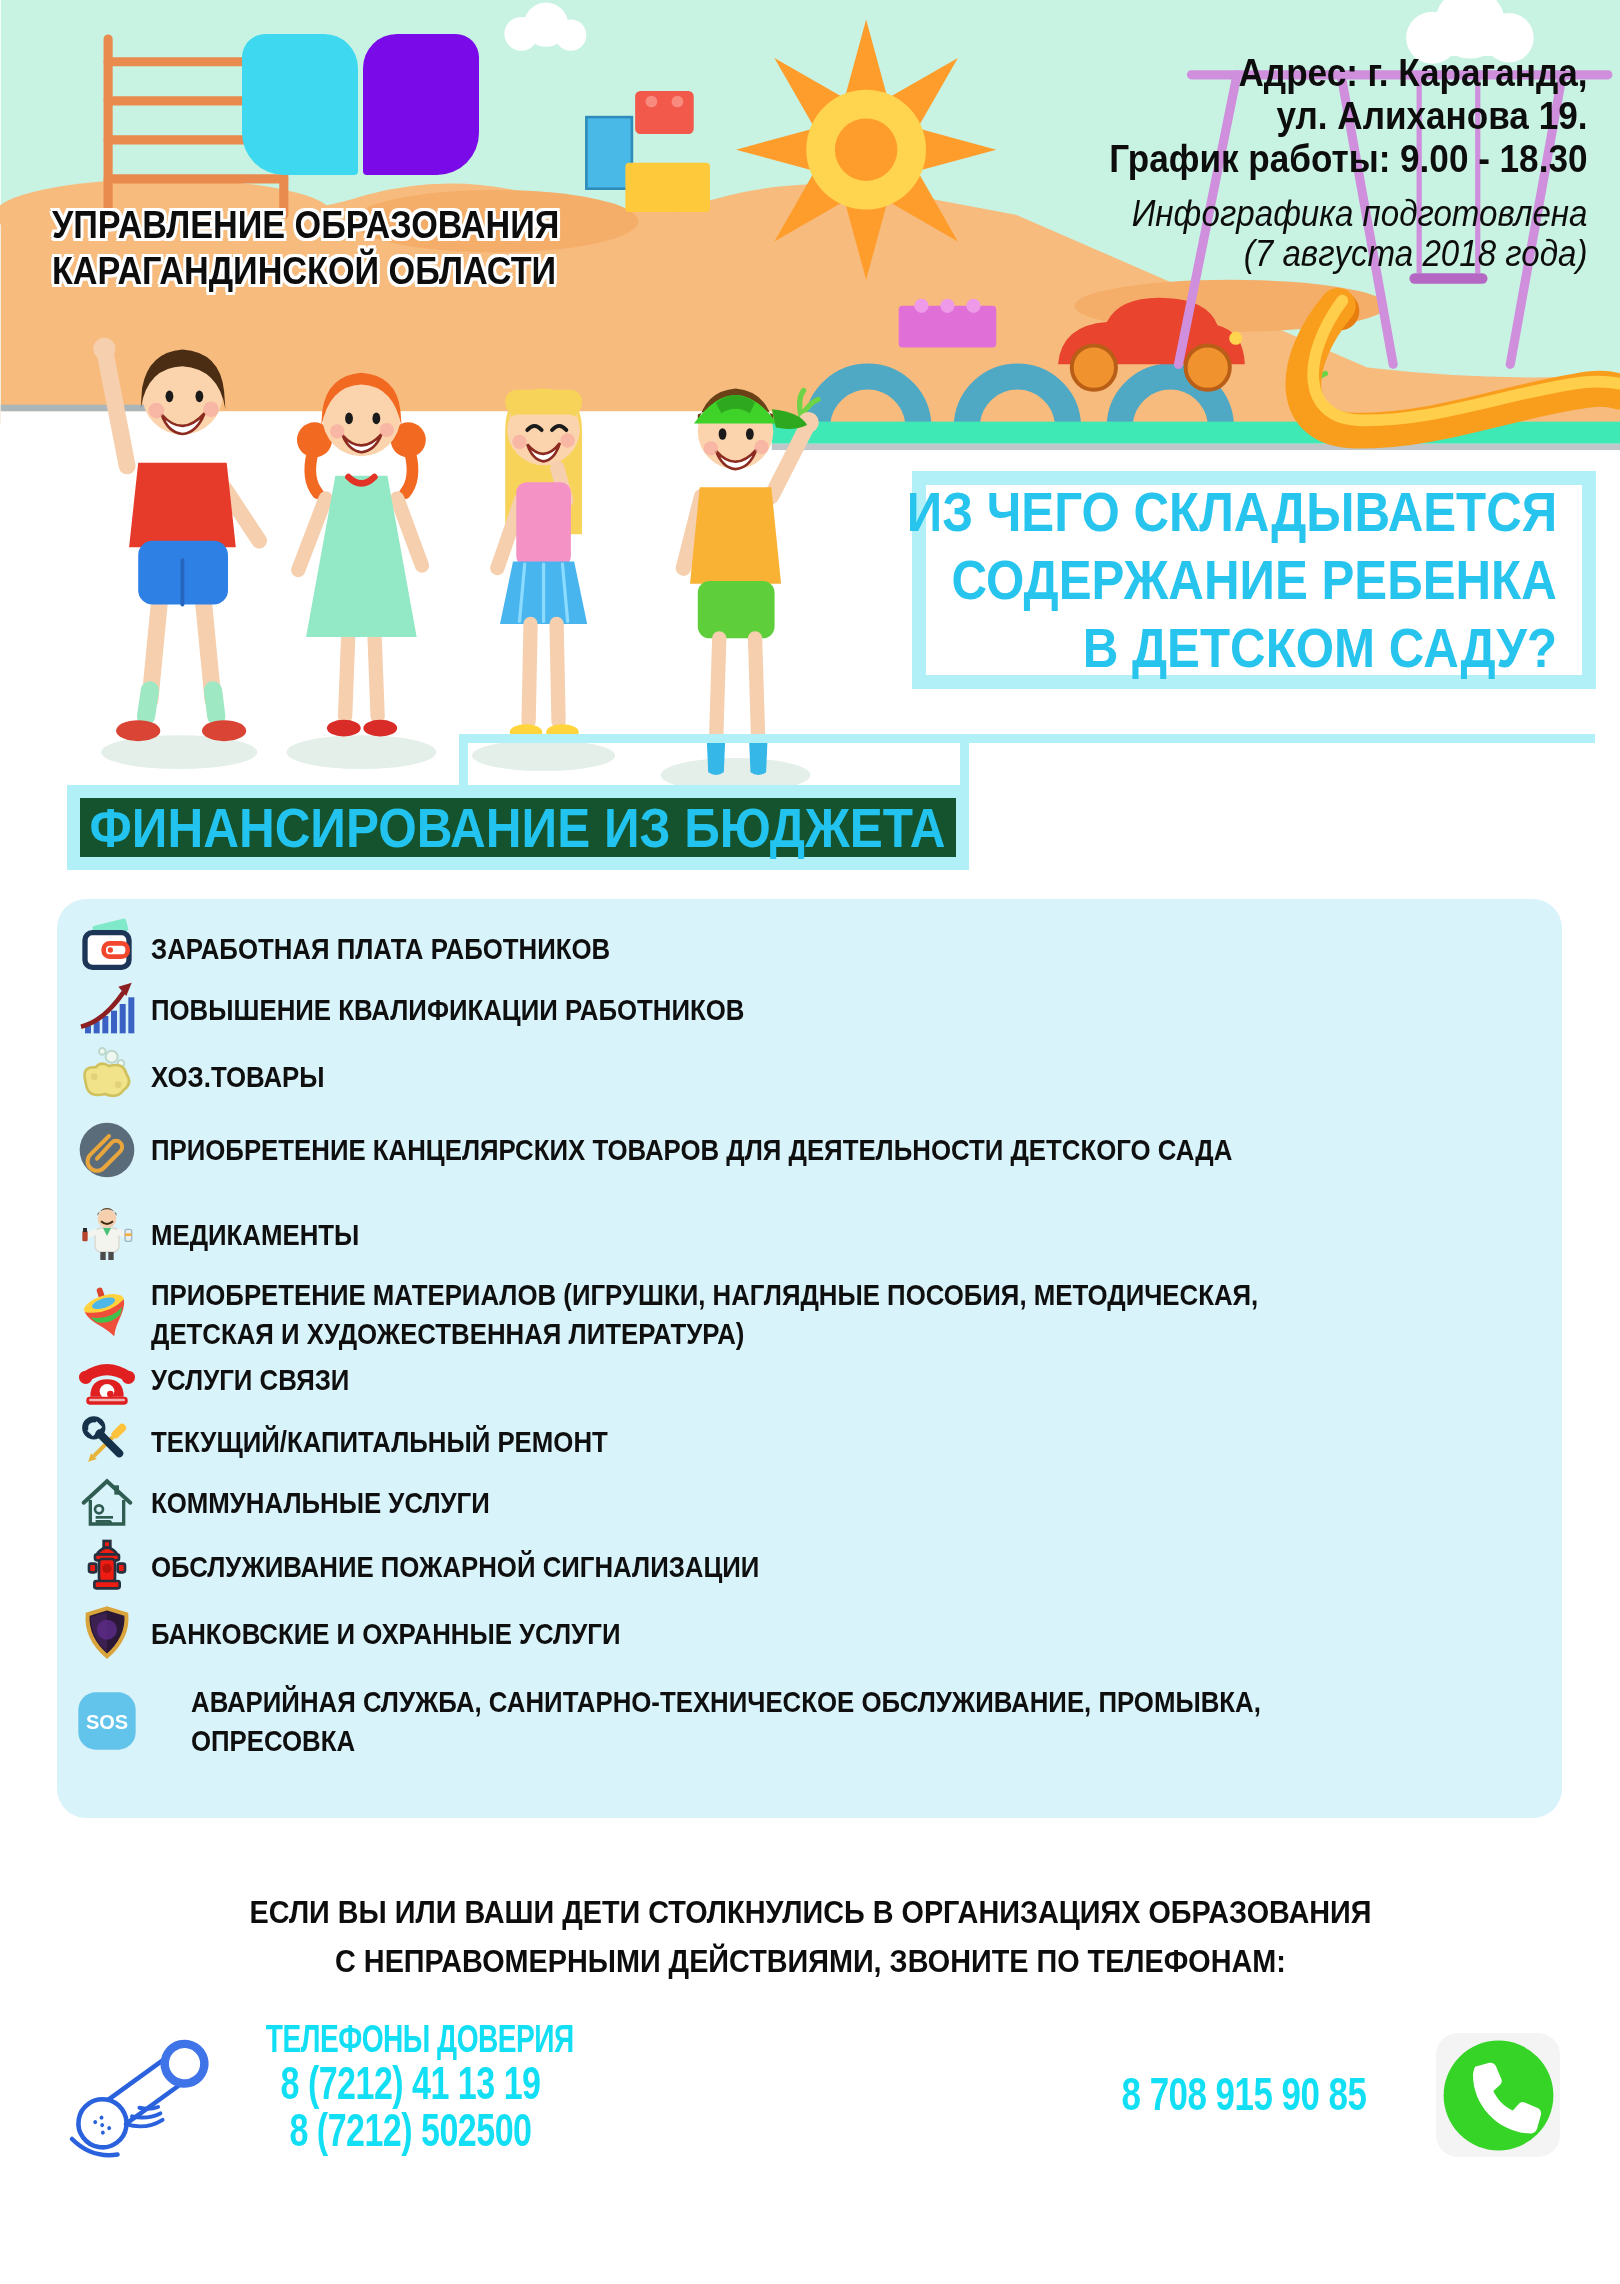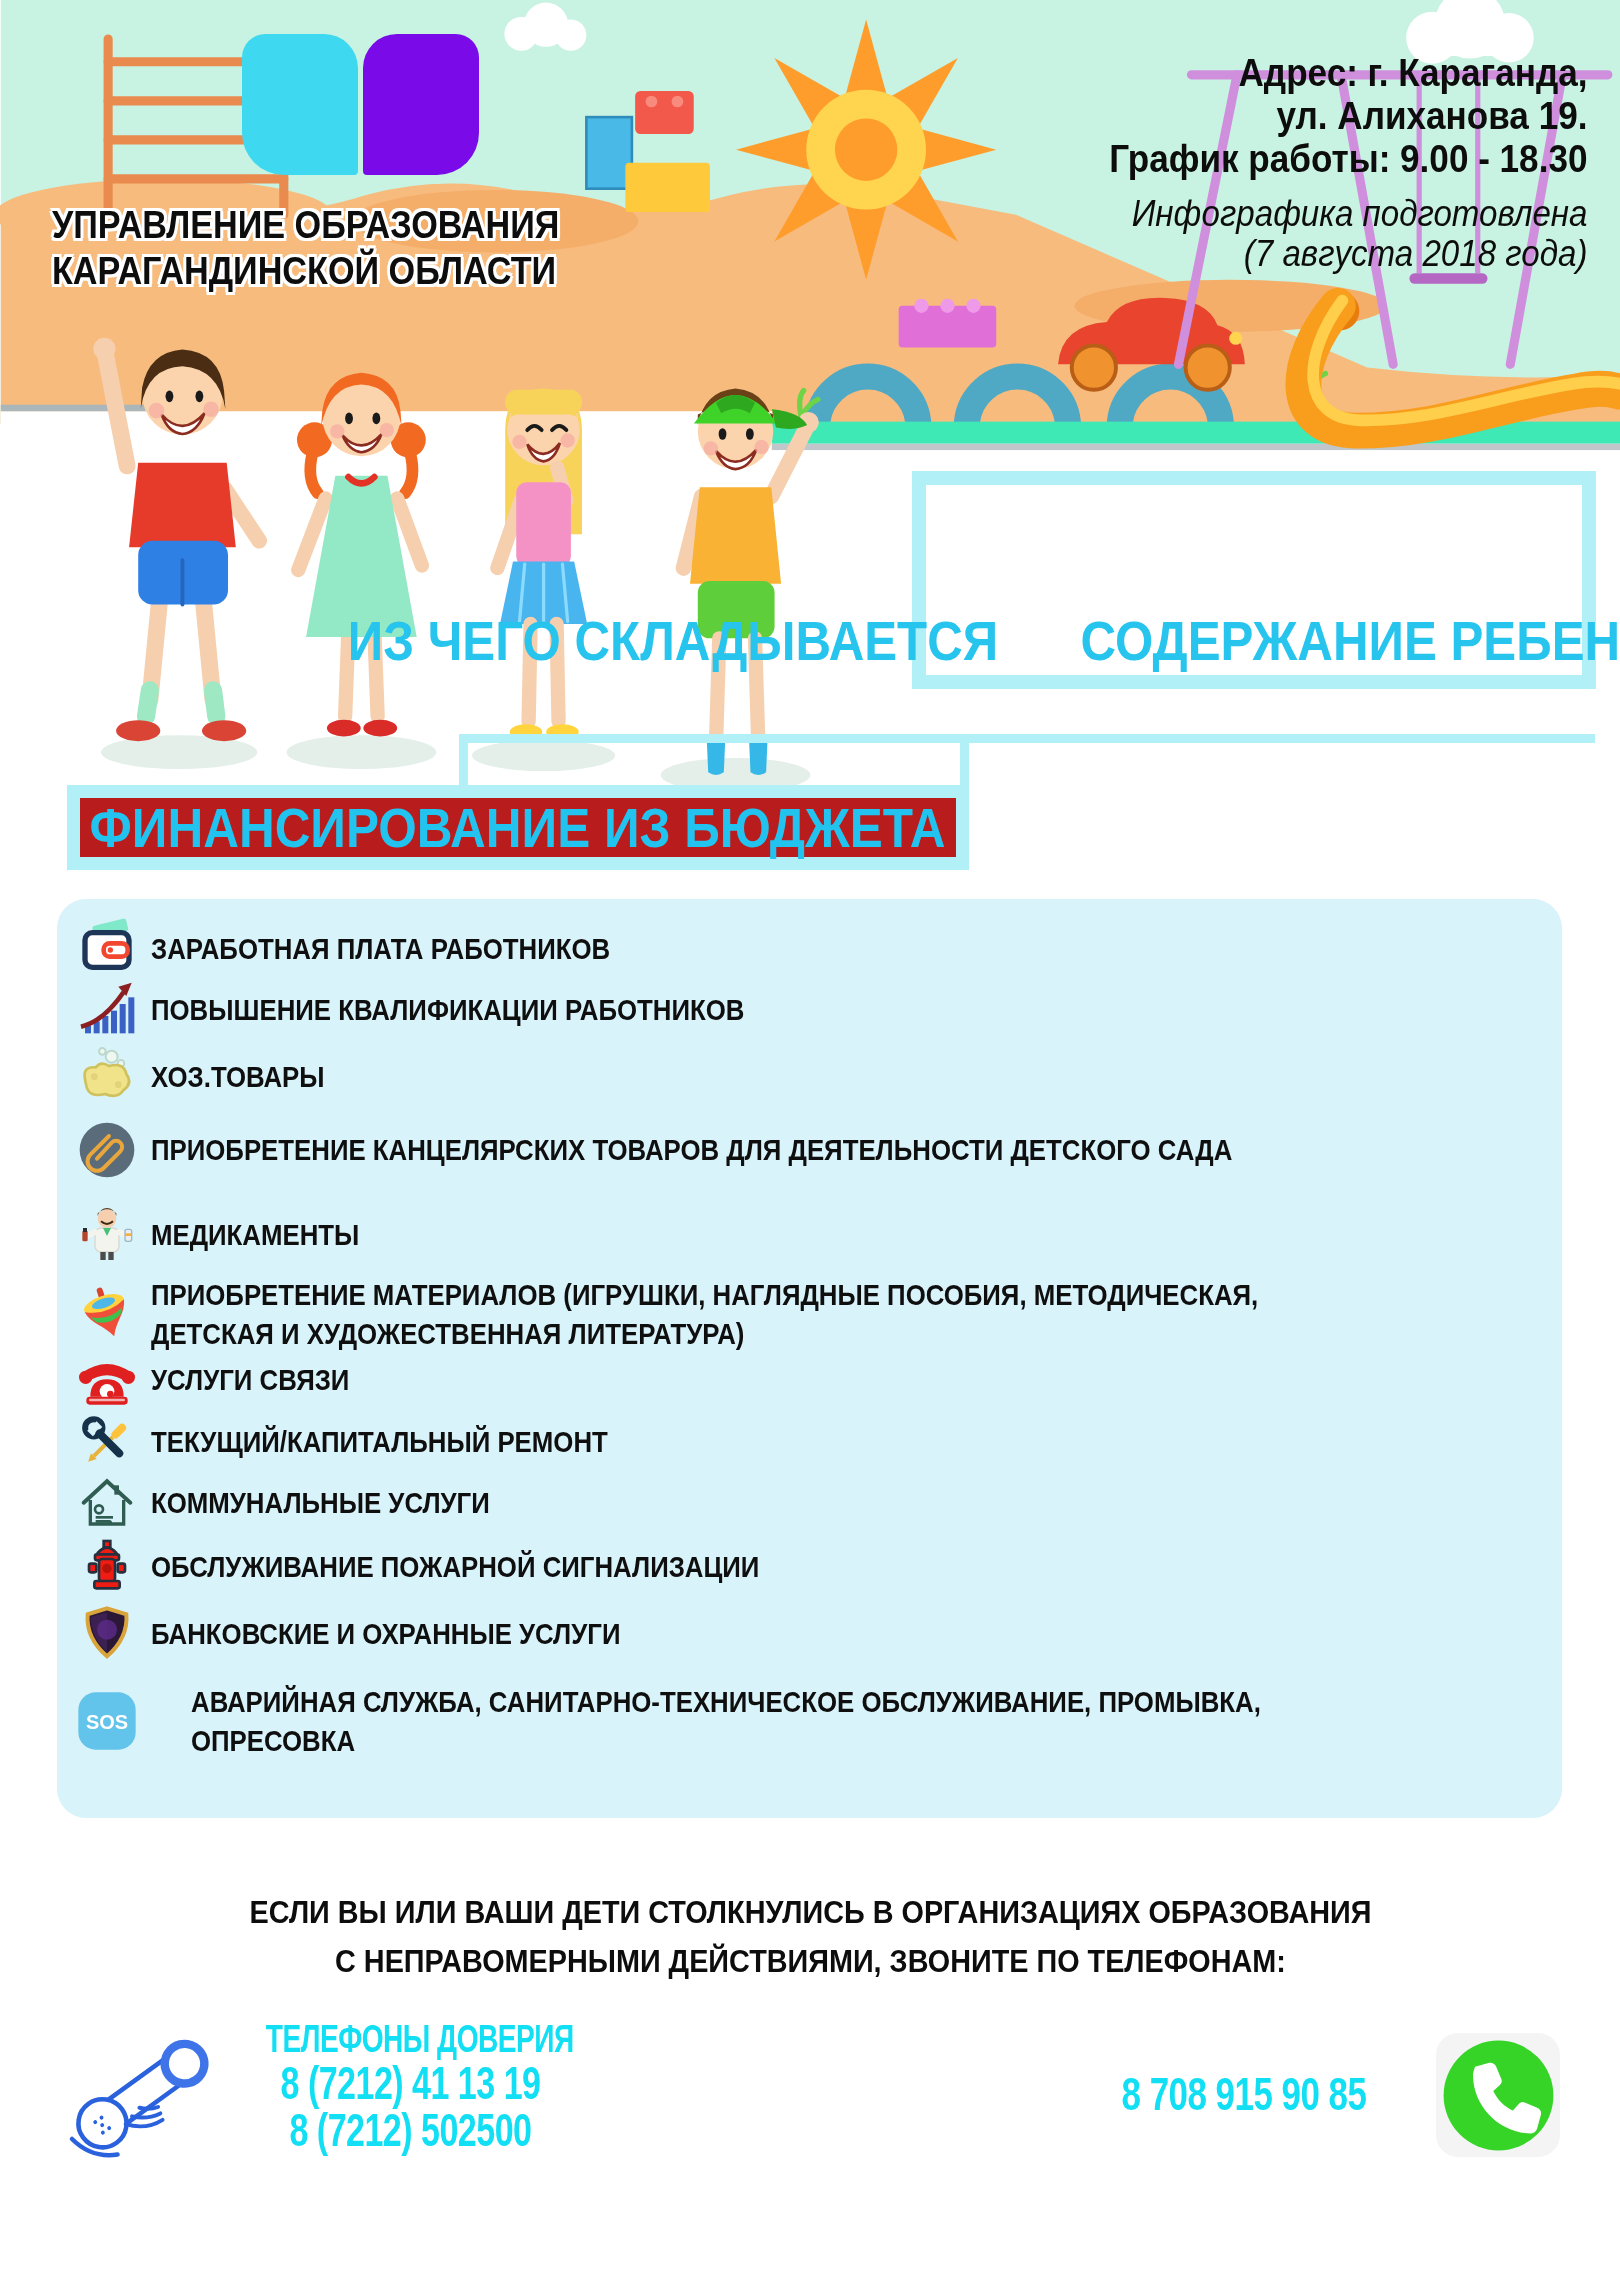--- a/index.html
+++ b/index.html
@@ -20,29 +20,29 @@
         font-size:39px;line-height:43px;color:#0d0d0d;}
   .addr .cnd{display:block;transform:scaleX(.9);transform-origin:right center;white-space:nowrap;}
   .addr-note{position:absolute;right:34px;top:194px;z-index:4;text-align:right;font-weight:normal;
         font-style:italic;font-size:36px;line-height:40px;color:#0d0d0d;}
   .addr-note .cnd{display:block;transform:scaleX(.92);transform-origin:right center;white-space:nowrap;}
   
   .kids-svg{position:absolute;left:65px;top:326px;z-index:2;pointer-events:none;}
   
   .qbox{position:absolute;left:912px;top:471px;width:684px;height:218px;z-index:5;
         background:#fff;border:14.3px solid #b2f0f8;box-sizing:border-box;
-        display:flex;flex-direction:row;justify-content:center;align-items:flex-end;
+        display:flex;flex-direction:column;justify-content:center;align-items:flex-end;
         padding-right:25px;}
   .qline{font-weight:bold;font-size:56px;line-height:68px;color:#27c4ee;
          transform:scaleX(.88);transform-origin:right center;white-space:nowrap;}
   
   .conn{position:absolute;background:#b2f0f8;z-index:4;}
   
   .finbox{position:absolute;left:67px;top:785px;width:902px;height:85px;z-index:5;
-        background:#b91c1c;border:13px solid #b2f0f8;box-sizing:border-box;
+        background:#14532d;border:13px solid #b2f0f8;box-sizing:border-box;
         display:flex;align-items:center;justify-content:center;}
   .finbox .t{font-weight:bold;font-size:55px;color:#23c3ef;transform:scaleX(.9);
         transform-origin:center;white-space:nowrap;}
   
   .panel{position:absolute;left:57px;top:899px;width:1505px;height:919px;z-index:3;
          background:#d9f3fa;border-radius:29px;box-sizing:border-box;padding-top:19.5px;}
   .row{display:flex;align-items:center;padding-left:19.5px;}
   .row:nth-child(1){height:59px;}  .row:nth-child(2){height:64px;}
   .row:nth-child(3){height:69px;} .row:nth-child(4){height:78px;}
   .row:nth-child(5){height:91px;} .row:nth-child(6){height:68px;}

